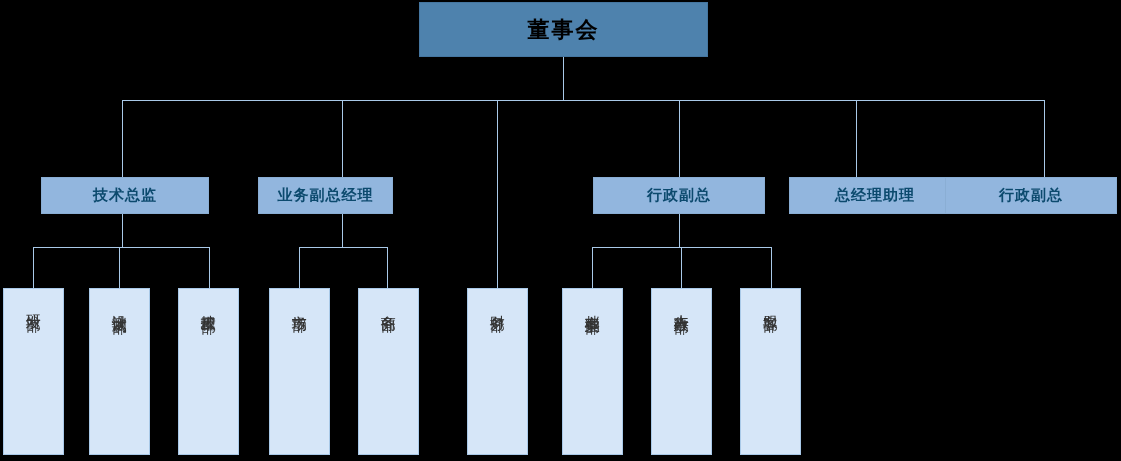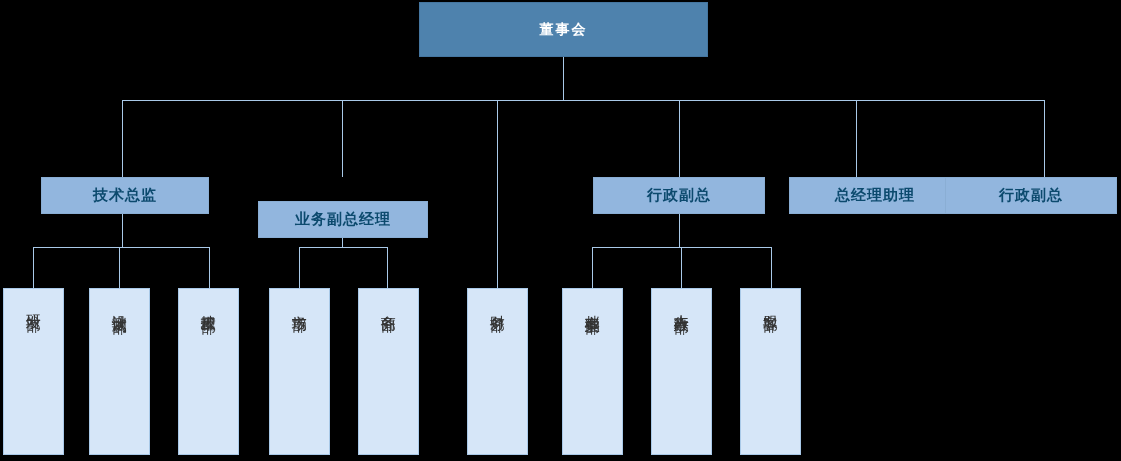--- a/index.html
+++ b/index.html
@@ -30,22 +30,22 @@
     position: absolute;
     box-sizing: border-box;
     display: flex;
     align-items: center;
     justify-content: center;
     text-align: center;
   }
   .node-root {
     background: #4e82ad;
     border: 1px solid #4576a0;
-    color: #ffffff;
-    font-size: 14px;
+    color: #000000;
+    font-size: 22px;
     font-weight: bold;
     letter-spacing: 2px;
   }
   .node-l2 {
     background: #92b6de;
     border: 1px solid #8aaed4;
     color: #0c4a6e;
     font-size: 15px;
     font-weight: bold;
     letter-spacing: 1px;
@@ -101,21 +101,21 @@
   <div class="conn conn-v" style="left:681px; top:247px; height:41px;"></div>
   <div class="conn conn-v" style="left:771px; top:247px; height:41px;"></div>
 
   <div class="node node-root" style="left:419px; top:2px; width:289px; height:55px;">
     <span>董事会</span>
   </div>
 
   <div class="node node-l2" style="left:41px; top:177px; width:168px; height:37px;">
     <span>技术总监</span>
   </div>
-  <div class="node node-l2" style="left:258px; top:177px; width:170px; height:37px;margin-top:24px;">
+  <div class="node node-l2" style="left:258px; top:177px; width:135px; height:37px;">
     <span>业务副总经理</span>
   </div>
   <div class="node node-l2" style="left:593px; top:177px; width:172px; height:37px;">
     <span>行政副总</span>
   </div>
   <div class="node node-l2" style="left:769px; top:177px; width:172px; height:37px;margin-left:20px;">
     <span>总经理助理</span>
   </div>
   <div class="node node-l2" style="left:945px; top:177px; width:172px; height:37px;">
     <span>行政副总</span>

